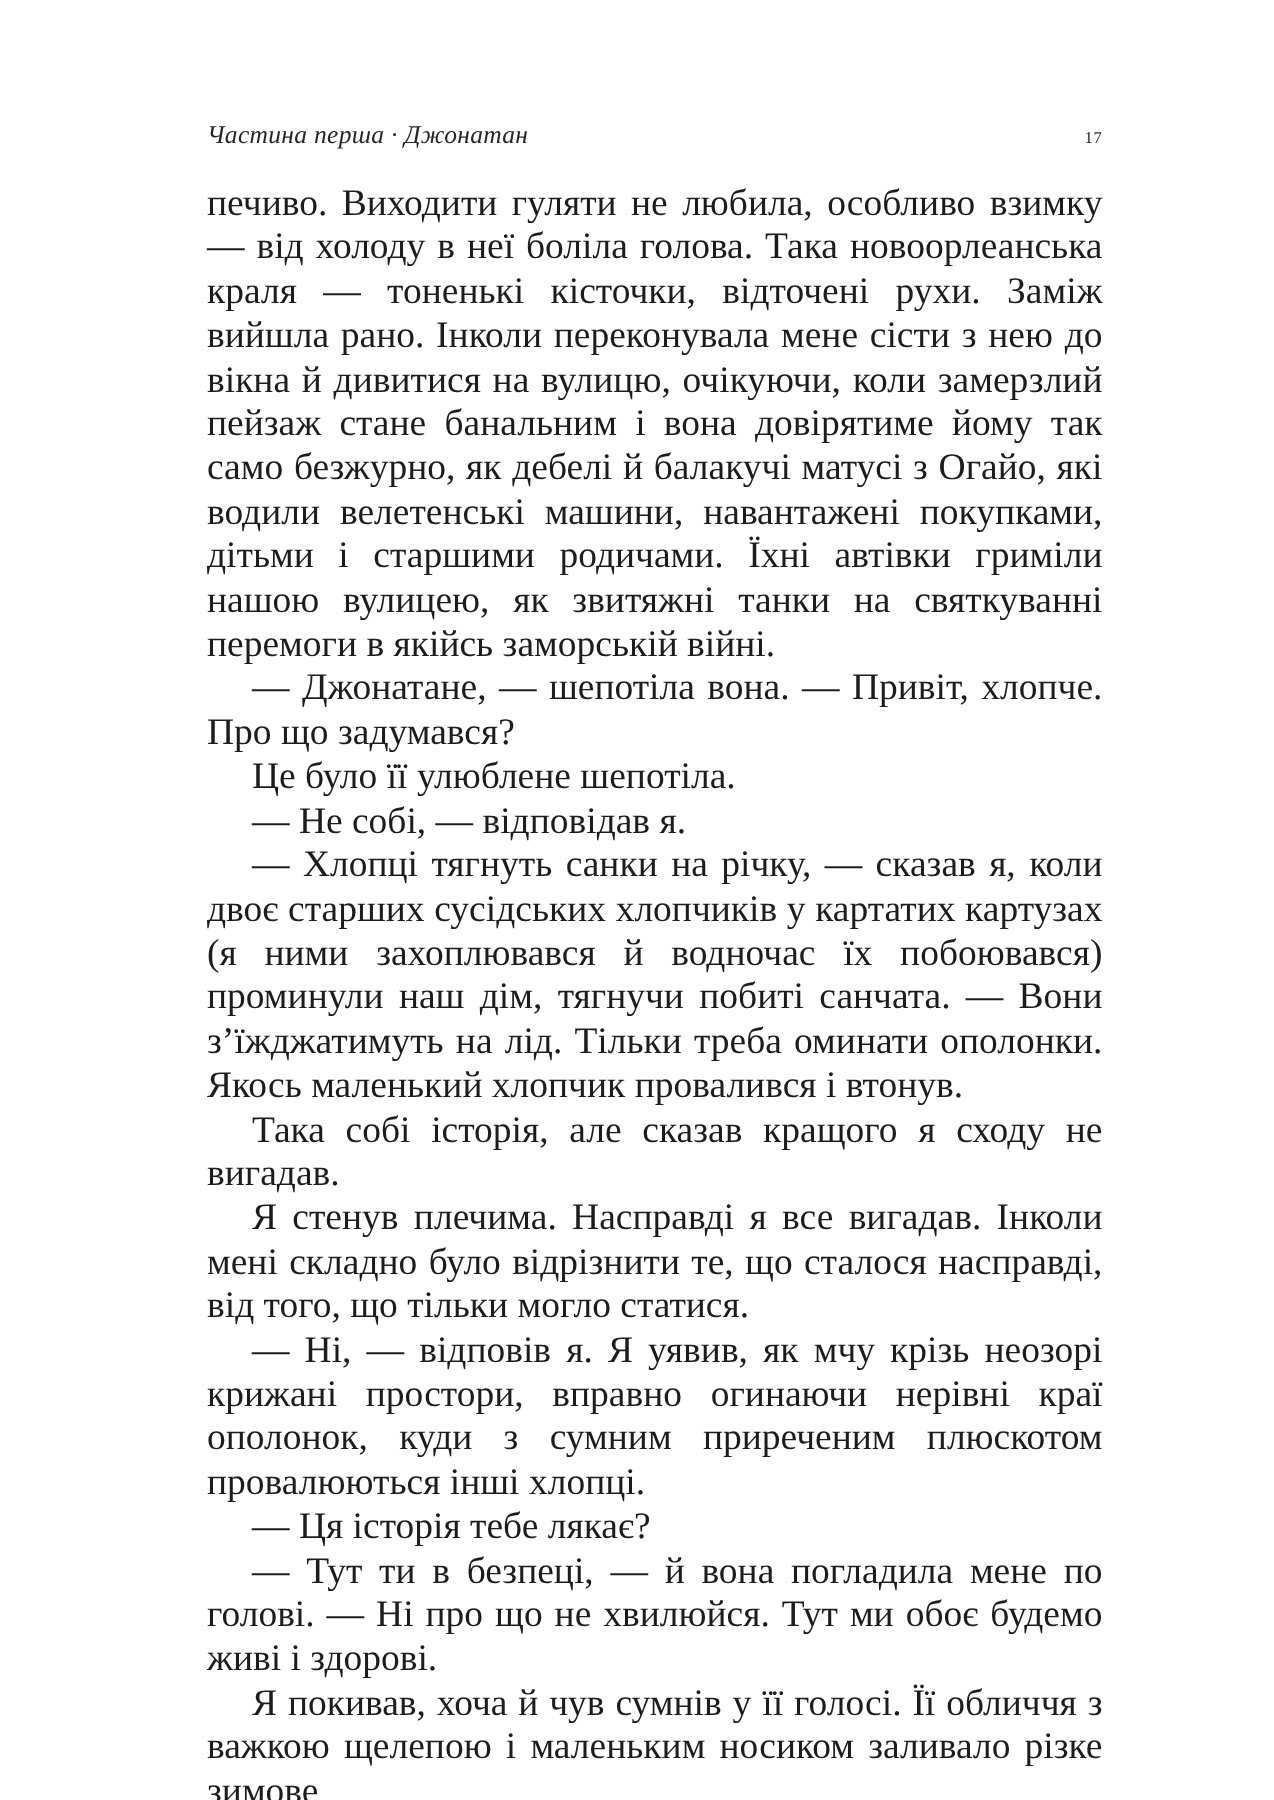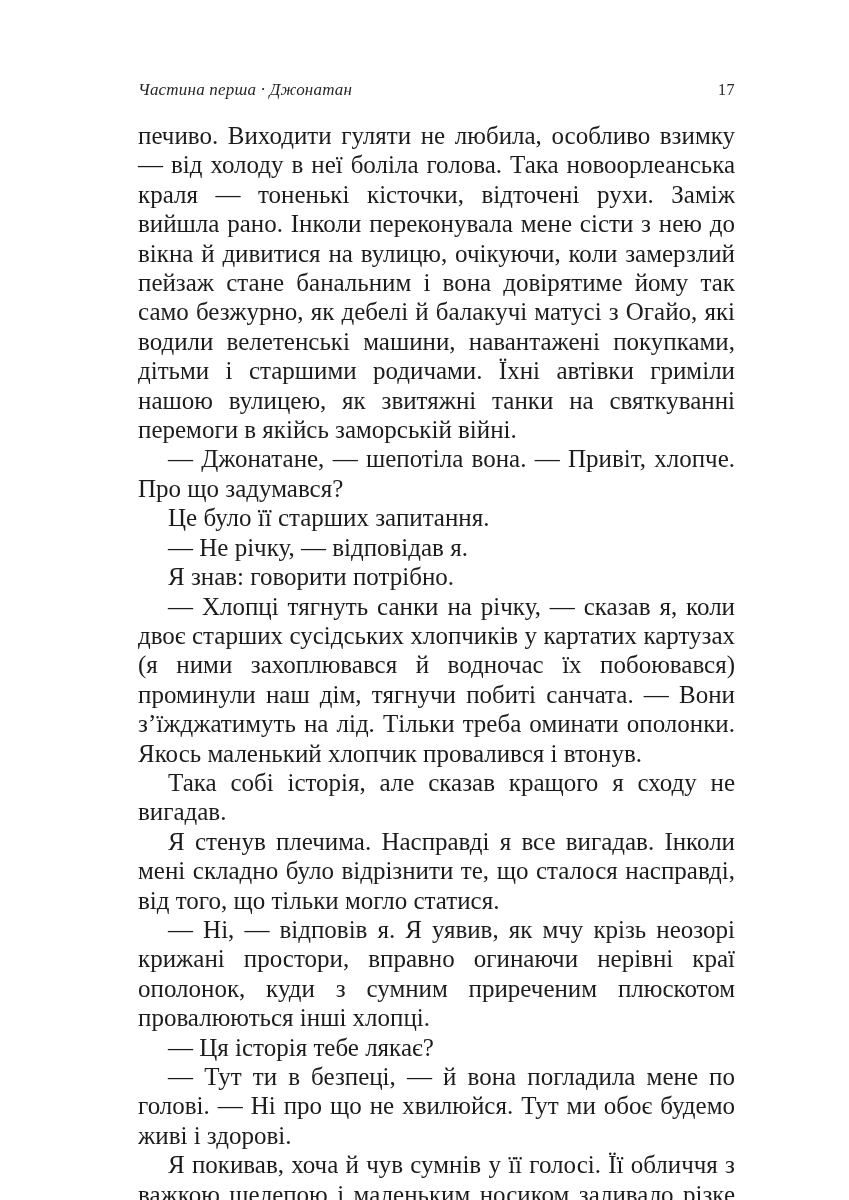--- a/index.html
+++ b/index.html
@@ -26,21 +26,21 @@
     margin-bottom: 21px;
   }
   .running-head .chapter {
     font-style: italic;
     font-size: 17px;
     color: #262626;
     letter-spacing: 0.2px;
   }
   .running-head .pagenum {
     font-style: normal;
-    font-size: 16px;
+    font-size: 11px;
     color: #262626;
     letter-spacing: 0.5px;
   }
   .body-text p {
     margin: 0;
     font-size: 25px;
     line-height: 29.4px;
     text-align: justify;
     color: #1c1c1c;
   }
@@ -55,23 +55,22 @@
 <div class="page">
 
   <header class="running-head">
     <span class="chapter">Частина перша · Джонатан</span>
     <span class="pagenum">17</span>
   </header>
 
   <main class="body-text">
     <p class="para">печиво. Виходити гуляти не любила, особливо взимку — від холоду в неї боліла голова. Така новоорлеанська краля — тоненькі кісточки, відточені рухи. Заміж вийшла рано. Інколи переконувала мене сісти з нею до вікна й дивитися на вулицю, очікуючи, коли замерзлий пейзаж стане банальним і вона довірятиме йому так само безжурно, як дебелі й балакучі матусі з Огайо, які водили велетенські машини, навантажені покупками, дітьми і старшими родичами. Їхні автівки гриміли нашою вулицею, як звитяжні танки на святкуванні перемоги в якійсь заморській війні.</p>
     <p class="para indent">— Джонатане, — шепотіла вона. — Привіт, хлопче. Про що задумався?</p>
-    <p class="para indent">Це було її старших запитання.</p>
-    <p class="para indent">— Не річку, — відповідав я.</p>
-    <p class="para indent">Я знав: говорити потрібно.</p>
+    <p class="para indent">Це було її улюблене шепотіла.</p>
+    <p class="para indent">— Не собі, — відповідав я.</p>
     <p class="para indent">— Хлопці тягнуть санки на річку, — сказав я, коли двоє старших сусідських хлопчиків у картатих картузах (я ними захоплювався й водночас їх побоювався) проминули наш дім, тягнучи побиті санчата. — Вони з’їжджатимуть на лід. Тільки треба оминати ополонки. Якось маленький хлопчик провалився і втонув.</p>
     <p class="para indent">Така собі історія, але сказав кращого я сходу не вигадав.</p>
     <p class="para indent">Я стенув плечима. Насправді я все вигадав. Інколи мені складно було відрізнити те, що сталося насправді, від того, що тільки могло статися.</p>
     <p class="para indent">— Ні, — відповів я. Я уявив, як мчу крізь неозорі крижані простори, вправно огинаючи нерівні краї ополонок, куди з сумним приреченим плюскотом провалюються інші хлопці.</p>
     <p class="para indent">— Ця історія тебе лякає?</p>
     <p class="para indent">— Тут ти в безпеці, — й вона погладила мене по голові. — Ні про що не хвилюйся. Тут ми обоє будемо живі і здорові.</p>
     <p class="para indent">Я покивав, хоча й чув сумнів у її голосі. Її обличчя з важкою щелепою і маленьким носиком заливало різке зимове</p>
   </main>
 
 </div>

